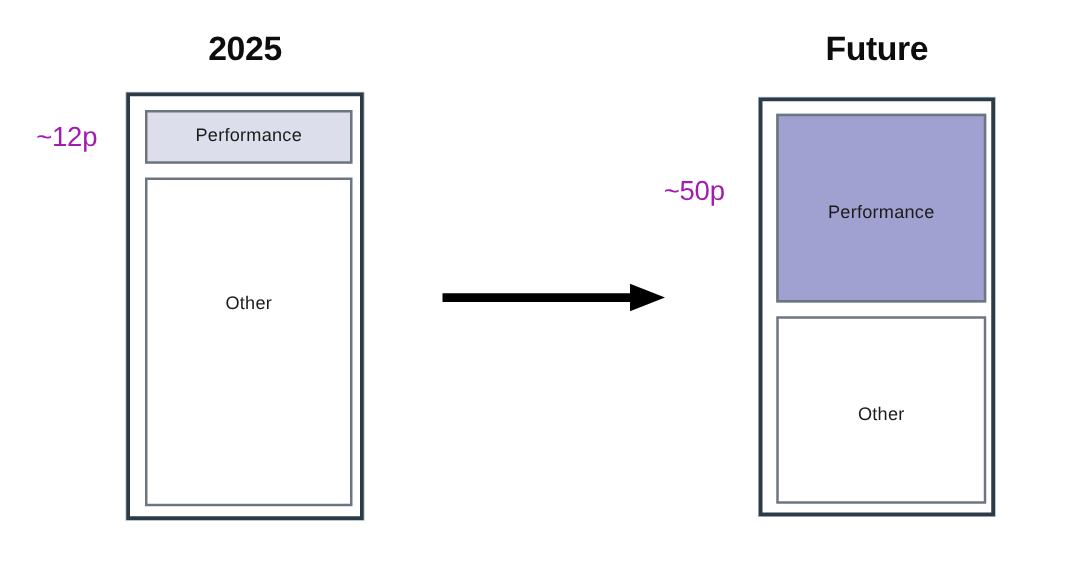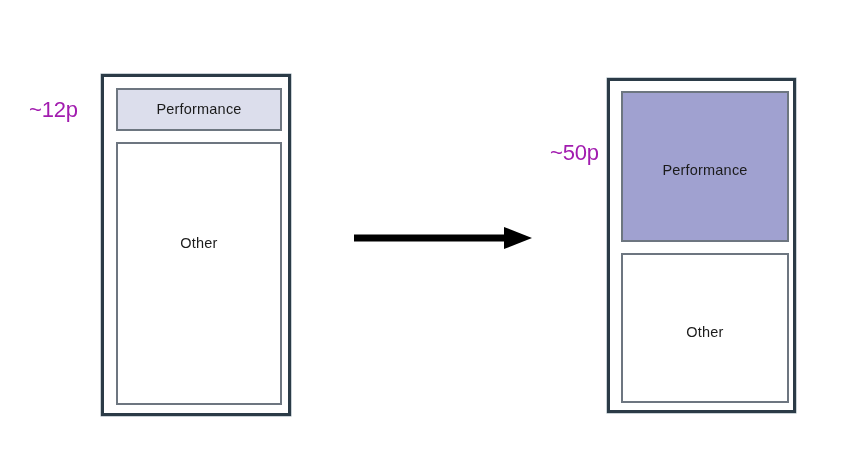--- a/index.html
+++ b/index.html
@@ -132,38 +132,39 @@
     color: #a21caf;
     white-space: nowrap;
     line-height: 1;
     letter-spacing: -0.2px;
   }
   #callout-2025 {
     left: 29px;
     top: 99px;
   }
   #callout-future {
-    left: 550px;
+    left: 531px;
     top: 142px;
   }
 
   
   #transition-arrow {
     position: absolute;
     left: 352px;
     top: 222px;
     width: 182px;
     height: 32px;
   }
 </style>
 </head>
 <body>
 
 <div id="canvas">
 
+  <div id="title-2025" class="panel-title">2025</div>
 
   <div id="callout-2025" class="callout">~12p</div>
 
   <div id="chip-2025" class="chip-frame">
 
     <div id="seg-2025-performance" class="segment">
       <span class="segment-label">Performance</span>
     </div>
 
     <div id="seg-2025-other" class="segment">
@@ -172,20 +173,21 @@
 
   </div>
 
   <div id="transition-arrow">
     <svg width="182" height="32" viewBox="0 0 182 32" xmlns="http://www.w3.org/2000/svg">
       <line x1="2" y1="16" x2="160" y2="16" stroke="#000000" stroke-width="7"></line>
       <polygon points="152,5 180,16 152,27" fill="#000000"></polygon>
     </svg>
   </div>
 
+  <div id="title-future" class="panel-title">Future</div>
 
   <div id="callout-future" class="callout">~50p</div>
 
   <div id="chip-future" class="chip-frame">
 
     <div id="seg-future-performance" class="segment">
       <span class="segment-label">Performance</span>
     </div>
 
     <div id="seg-future-other" class="segment">

